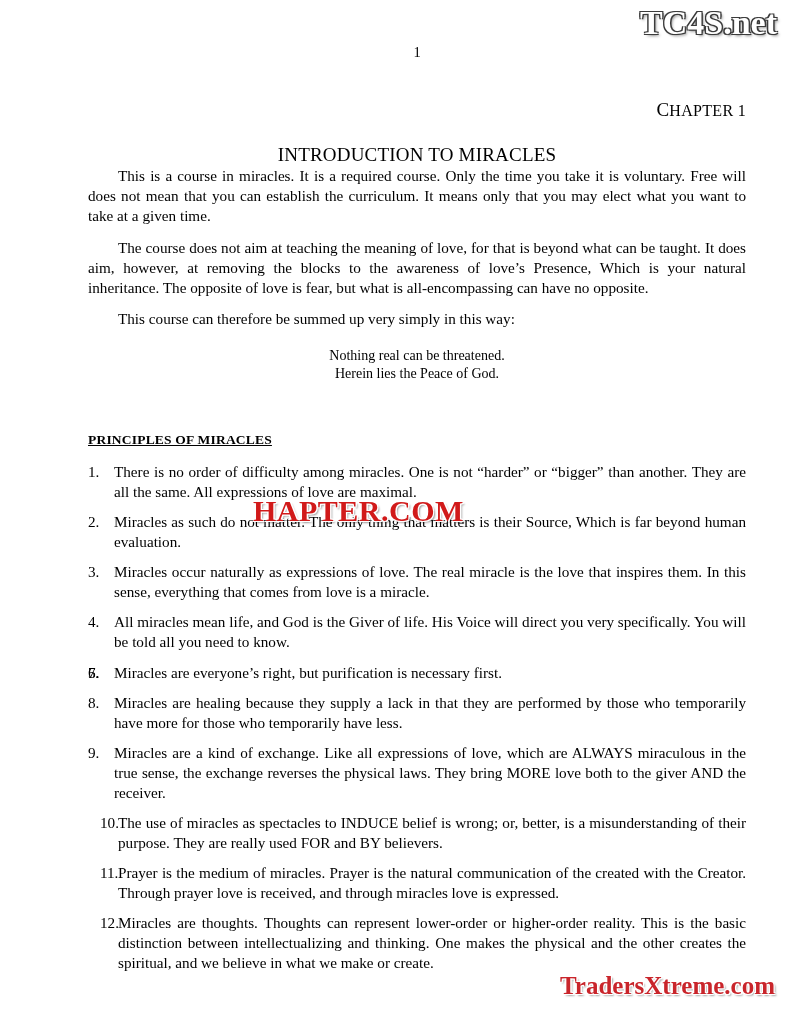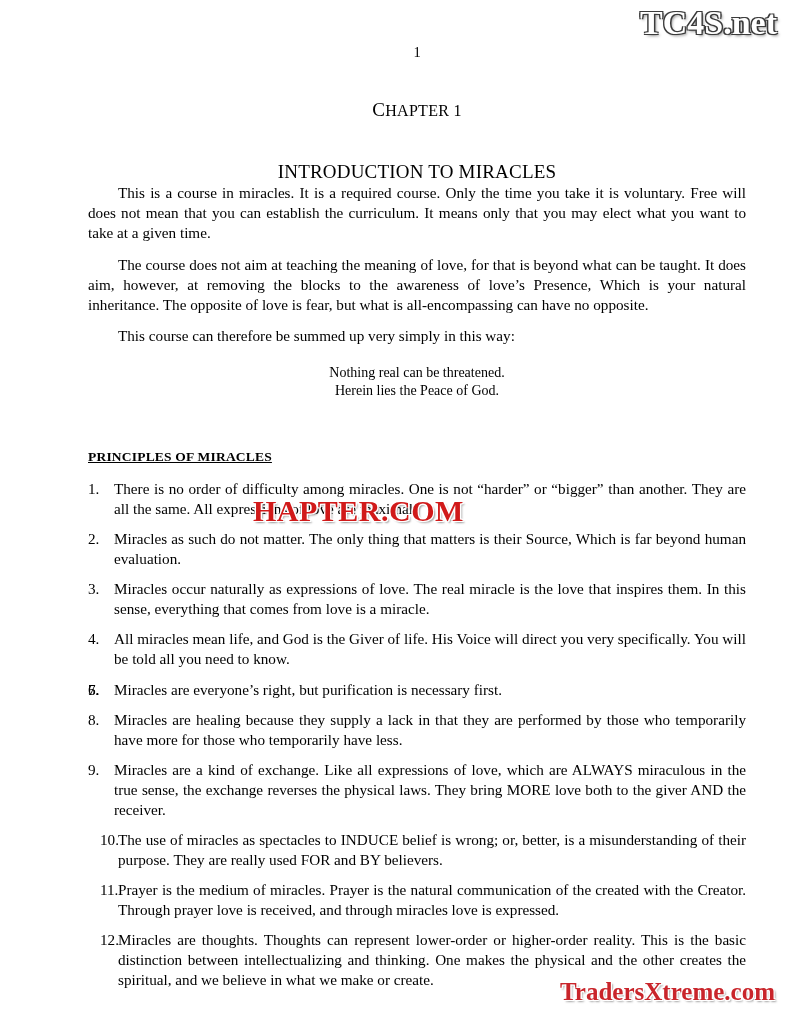--- a/index.html
+++ b/index.html
@@ -34,21 +34,21 @@
     letter-spacing: 0px;
     text-shadow:
       -1.3px -1.3px 0 #3b3b3b,
       1.3px -1.3px 0 #3b3b3b,
       -1.3px 1.3px 0 #3b3b3b,
       1.3px 1.3px 0 #3b3b3b,
       2px 2px 3px rgba(0,0,0,.45);
   }
   .wm-bottom {
     position: absolute;
-    bottom: 18px;
+    bottom: 24px;
     right: 16px;
     font-family: "Liberation Serif", serif;
     font-size: 25px;
     font-weight: bold;
     color: #c9252b;
     text-shadow:
       -1.1px -1.1px 0 #ffffff,
       1.1px -1.1px 0 #ffffff,
       -1.1px 1.1px 0 #ffffff,
       1.1px 1.1px 0 #ffffff,
@@ -81,32 +81,32 @@
   }
 
   .page-number {
     text-align: center;
     font-size: 14.5px;
     margin-top: 44px;
     margin-bottom: 0;
   }
 
   .chapter-label {
-    text-align: center;
+    text-align: right;
     margin-top: 38px;
     font-size: 16px;
     letter-spacing: 0.3px;
   }
   .smallcaps-first {
     font-size: 19px;
   }
 
   .chapter-title {
     text-align: center;
-    margin-top: 40px;
+    margin-top: 23px;
     font-size: 19px;
     letter-spacing: 0.2px;
   }
 
   p.body {
     font-size: 15.2px;
     line-height: 1.33;
     text-align: justify;
     margin: 0 0 11px 0;
     text-indent: 30px;

